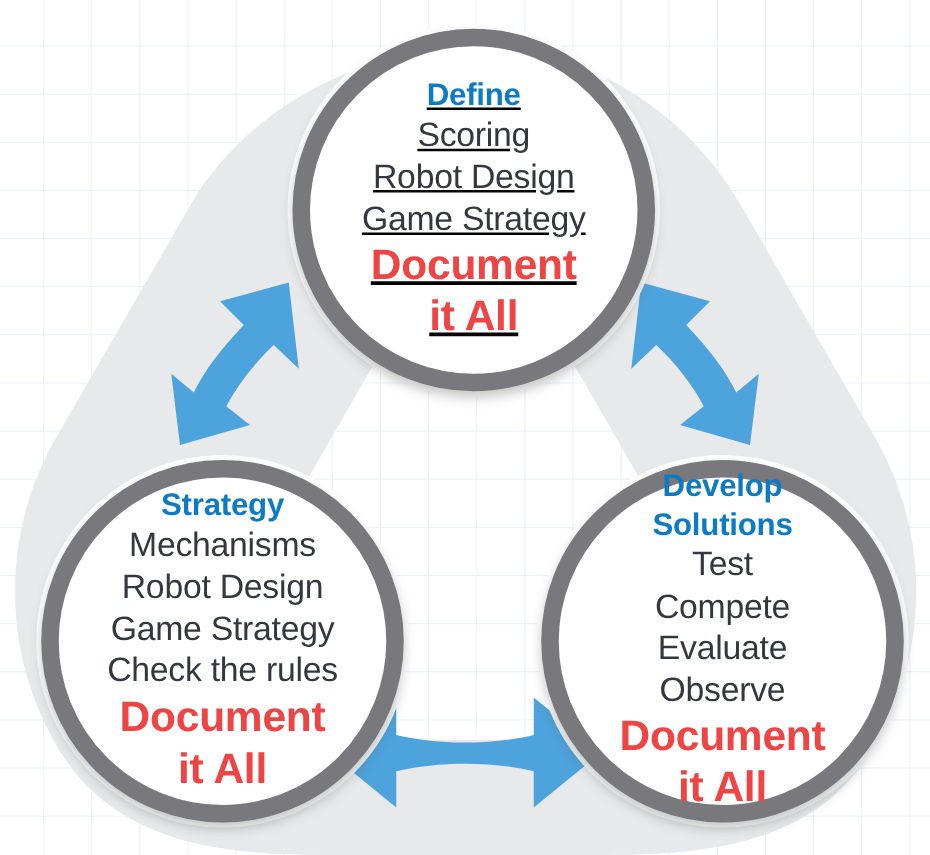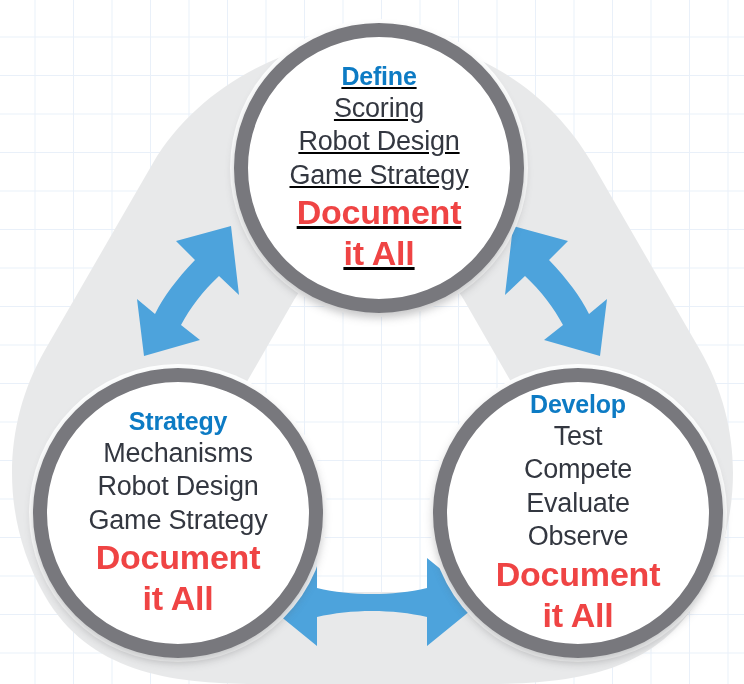--- a/index.html
+++ b/index.html
@@ -252,28 +252,30 @@
       <div class="footer-line">it All</div>
     </div>
   </div>
 
   <div class="node" id="node-optimize">
     <div class="node-inner">
       <div class="heading">Strategy</div>
       <div class="item">Mechanisms</div>
       <div class="item">Robot Design</div>
       <div class="item">Game Strategy</div>
+      <div class="item">Check the rules</div>
       <div class="footer-line">Document</div>
       <div class="footer-line">it All</div>
     </div>
   </div>
 
   <div class="node" id="node-develop">
     <div class="node-inner">
       <div class="heading">Develop</div>
+      <div class="heading">Solutions</div>
       <div class="item">Test</div>
       <div class="item">Compete</div>
       <div class="item">Evaluate</div>
       <div class="item">Observe</div>
       <div class="footer-line">Document</div>
       <div class="footer-line">it All</div>
     </div>
   </div>
 
 </div>

